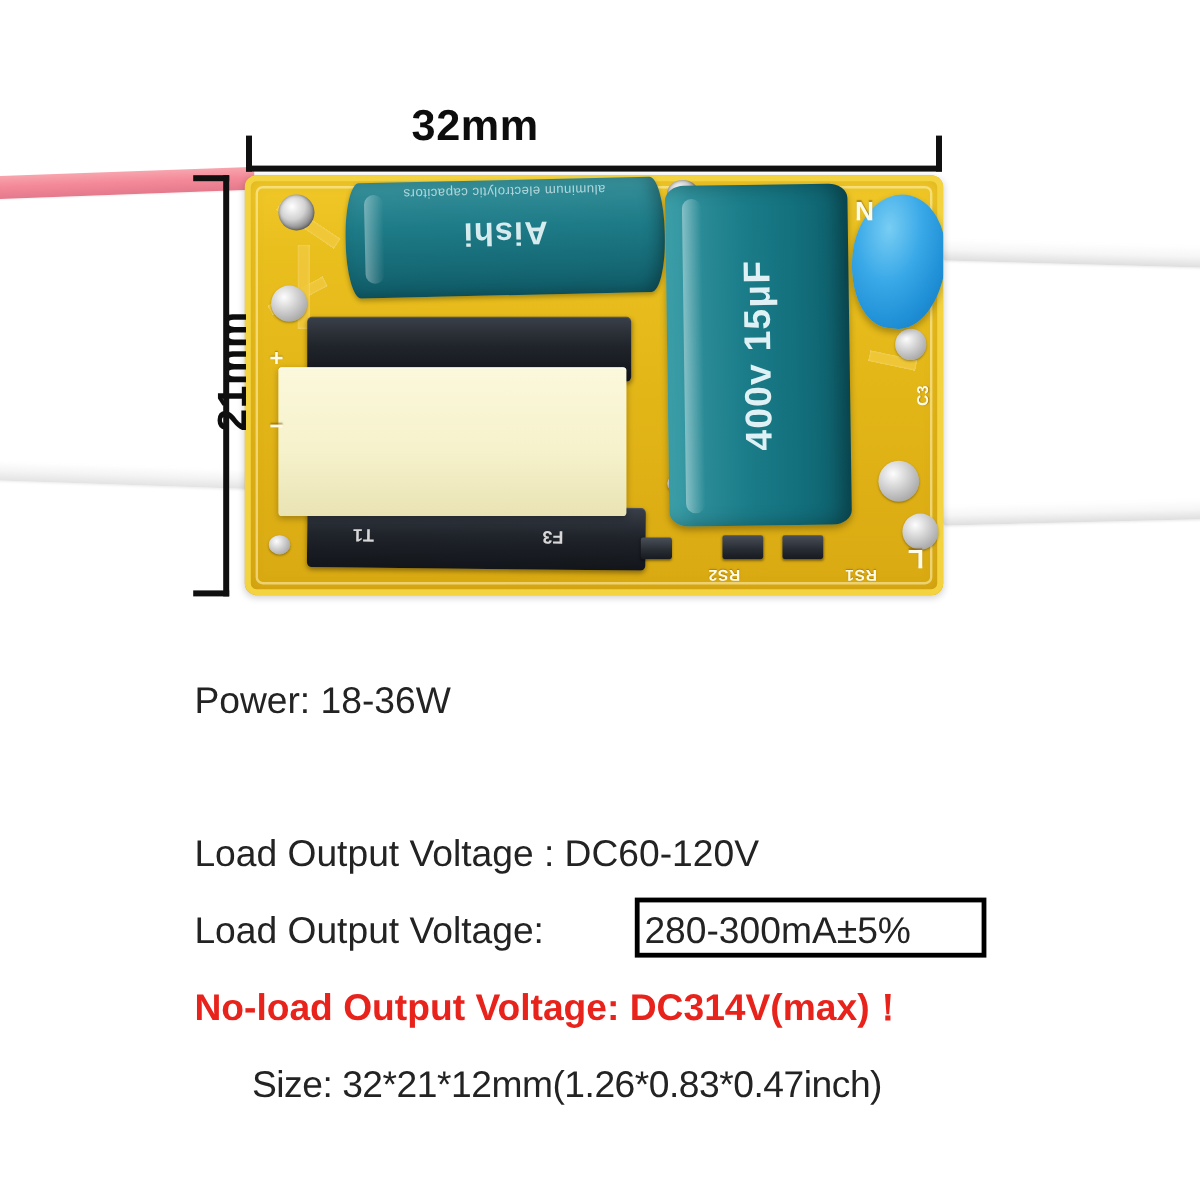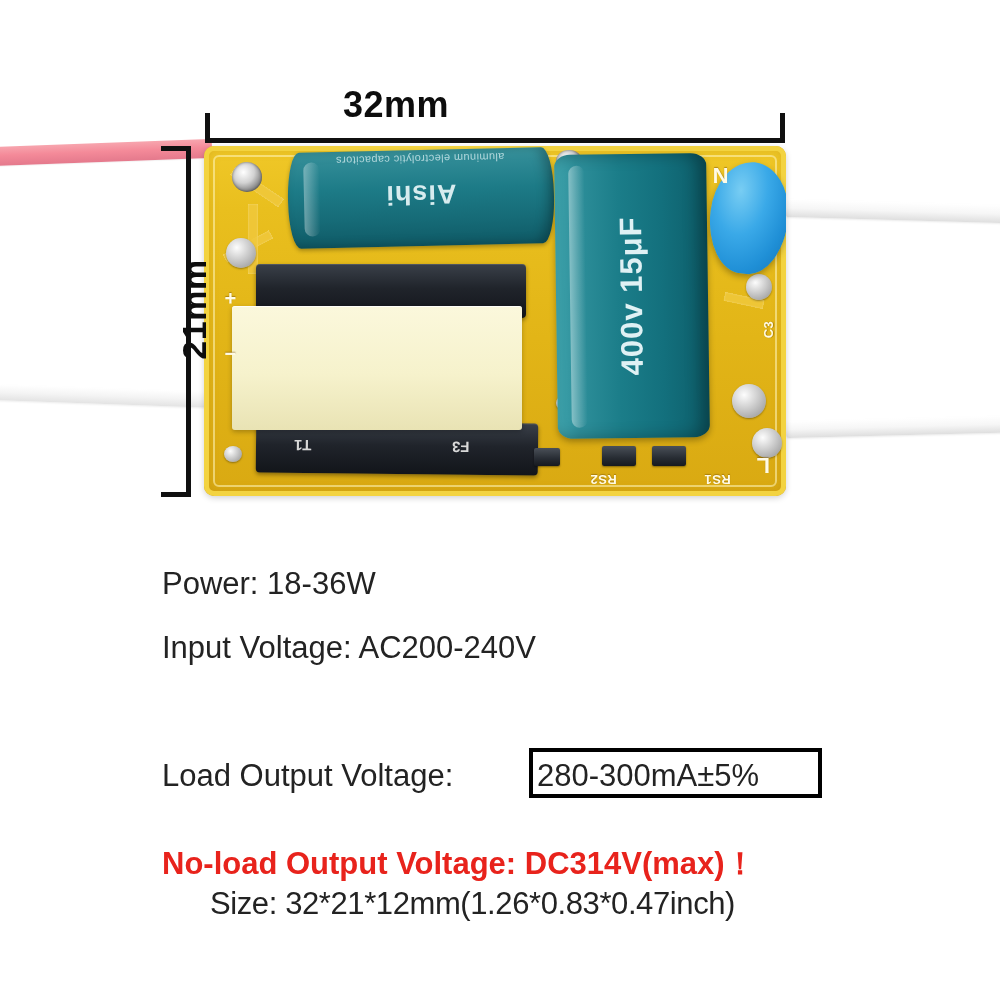--- a/index.html
+++ b/index.html
@@ -252,21 +252,21 @@
     left: 162px;
     font-size: 31px;
     color: #232323;
     white-space: nowrap;
     line-height: 1;
   }
   #spec-power        { top: 28px; }
   #spec-input        { top: 92px; }
   #spec-loadvolt     { top: 156px; }
   #spec-loadcurrent  { top: 220px; }
-  #spec-noload       { top: 284px; color: #e8231c; font-weight: bold; margin-top: 24px; }
+  #spec-noload       { top: 284px; color: #e8231c; font-weight: bold; }
   #spec-size         { top: 348px; letter-spacing: -0.4px; margin-left: 48px; }
 
   #current-box {
     position: absolute;
     left: 529px; top: 748px;
     width: 293px; height: 50px;
     border: 4px solid #000000;
     box-sizing: border-box;
     background: transparent;
   }
@@ -347,20 +347,20 @@
   <div class="dim-line" style="left:780px;top:113px;width:5px;height:30px;"></div>
 
   <div id="dim-left-label">21mm</div>
   <div class="dim-line" style="left:186px;top:146px;width:5px;height:351px;"></div>
   <div class="dim-line" style="left:161px;top:146px;width:30px;height:5px;"></div>
   <div class="dim-line" style="left:161px;top:492px;width:30px;height:5px;"></div>
 </div>
 
 <div id="spec-list">
   <div class="spec-row" id="spec-power">Power: 18-36W</div>
-  <div class="spec-row" id="spec-input">Input Voltage: AC200-240V</div>
+  <div class="spec-row" id="spec-loadvolt">Load Output Voltage : DC60-120V</div>
   <div class="spec-row" id="spec-loadcurrent">Load Output Voltage:</div>
   <div class="spec-row" id="spec-noload">No-load Output Voltage: DC314V(max)！</div>
   <div class="spec-row" id="spec-size">Size: 32*21*12mm(1.26*0.83*0.47inch)</div>
 </div>
 
 <div id="current-box"></div>
 <div id="spec-current-value">280-300mA±5%</div>
 
 </body></html>

